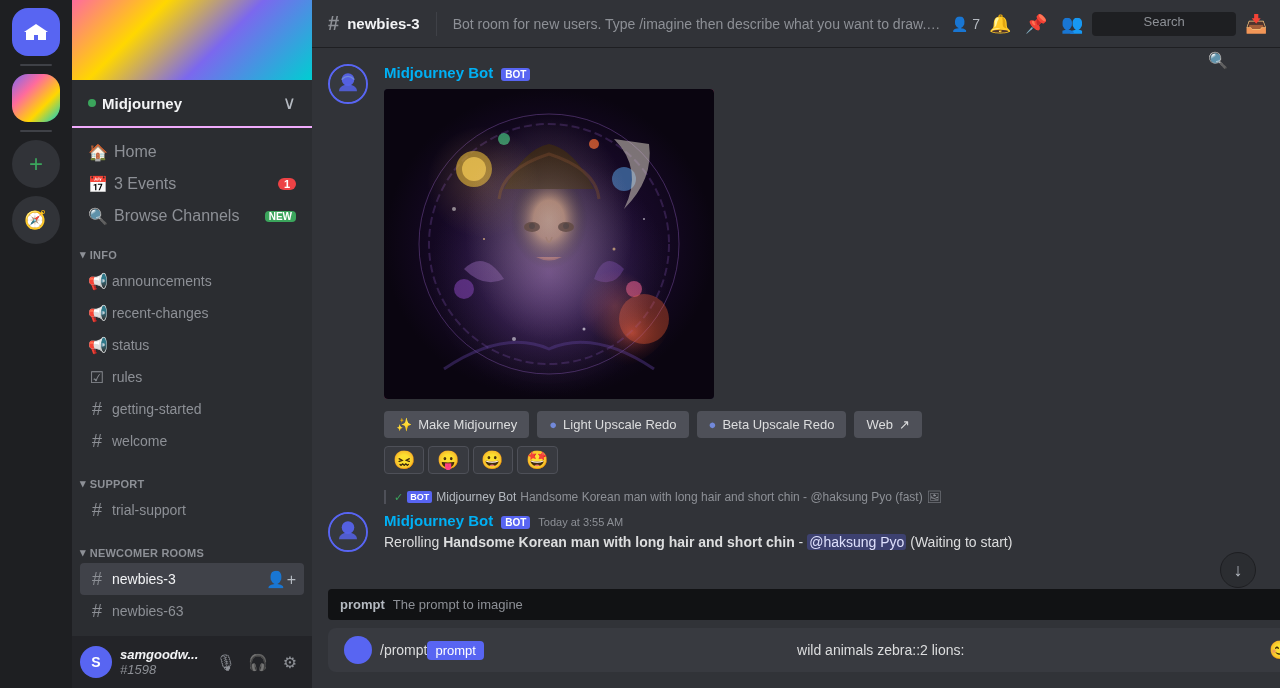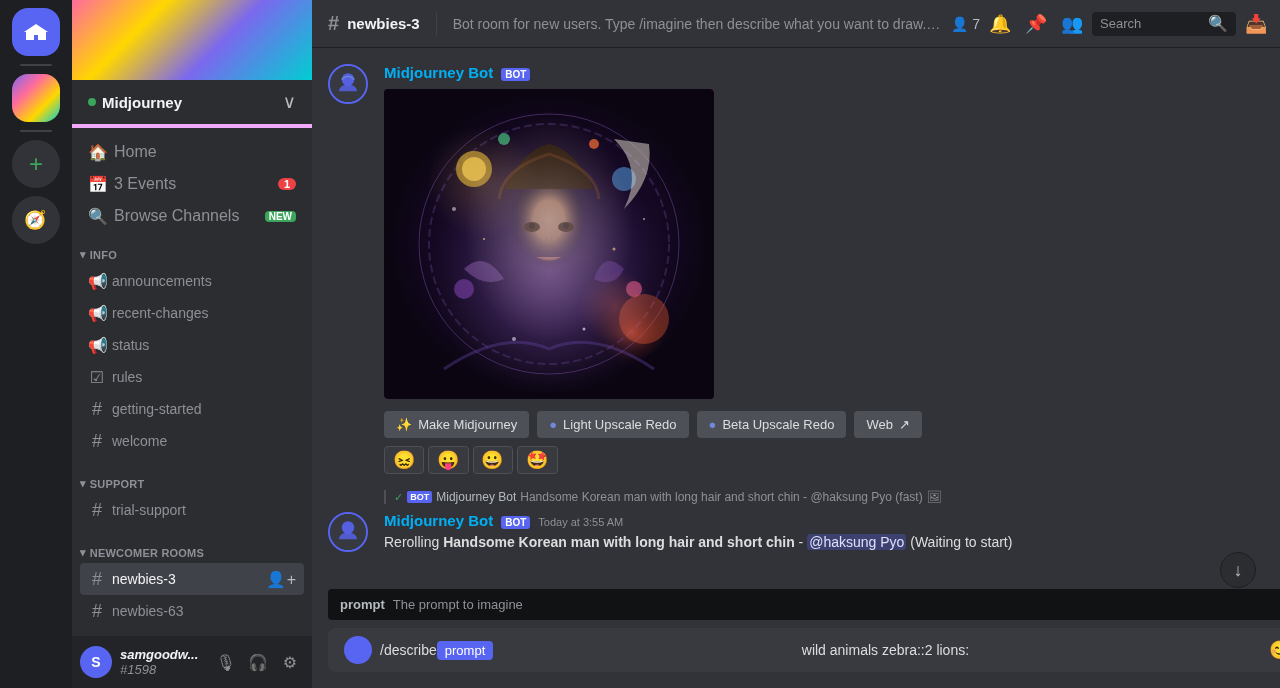--- a/index.html
+++ b/index.html
@@ -59,21 +59,21 @@
     
     .channel-sidebar {
       width: 240px;
       background: #2b2d31;
       display: flex;
       flex-direction: column;
       flex-shrink: 0;
     }
     .server-header {
       padding: 16px;
-      border-bottom: 4px solid #f0abfc;
+      border-bottom: 2px solid #f0abfc;
       display: flex;
       align-items: center;
       justify-content: space-between;
       cursor: pointer;
       height: 48px;
     }
     .server-header-title {
       font-weight: 600;
       font-size: 15px;
       color: #f2f3f5;
@@ -265,20 +265,21 @@
     .search-bar {
       background: #1e1f22;
       border-radius: 4px;
       padding: 2px 8px;
       display: flex;
       align-items: center;
       gap: 22px;
       width: 144px;
       height: 24px;
       cursor: text;
+      flex-direction: column;
     }
     .search-placeholder {
       font-size: 13px;
       color: #8d9096;
     }
 
     
     .messages-area {
       flex: 1;
       overflow-y: auto;
@@ -807,21 +808,21 @@
 
   <div class="prompt-tooltip" style="margin:0 16px 0 16px;">
     <span class="prompt-key">prompt</span>
     <span>The prompt to imagine</span>
   </div>
 
   <div class="input-area">
     <div class="input-box">
       <div class="input-avatar" style="background:#5865f2;width:28px;height:28px;border-radius:50%;flex-shrink:0;"></div>
       <div class="slash-command">
-        <span class="slash-label">/describe </span>
+        <span class="slash-label">/prompt </span>
         <span class="command-chip">prompt</span>
         <span class="command-chip2"> &nbsp;</span>
       </div>
       <input type="text" class="input-text" value="wild animals zebra::2 lions:" style="">
       <span class="input-suffix">😊</span>
     </div>
   </div>
 </div>
 
 </body></html>

